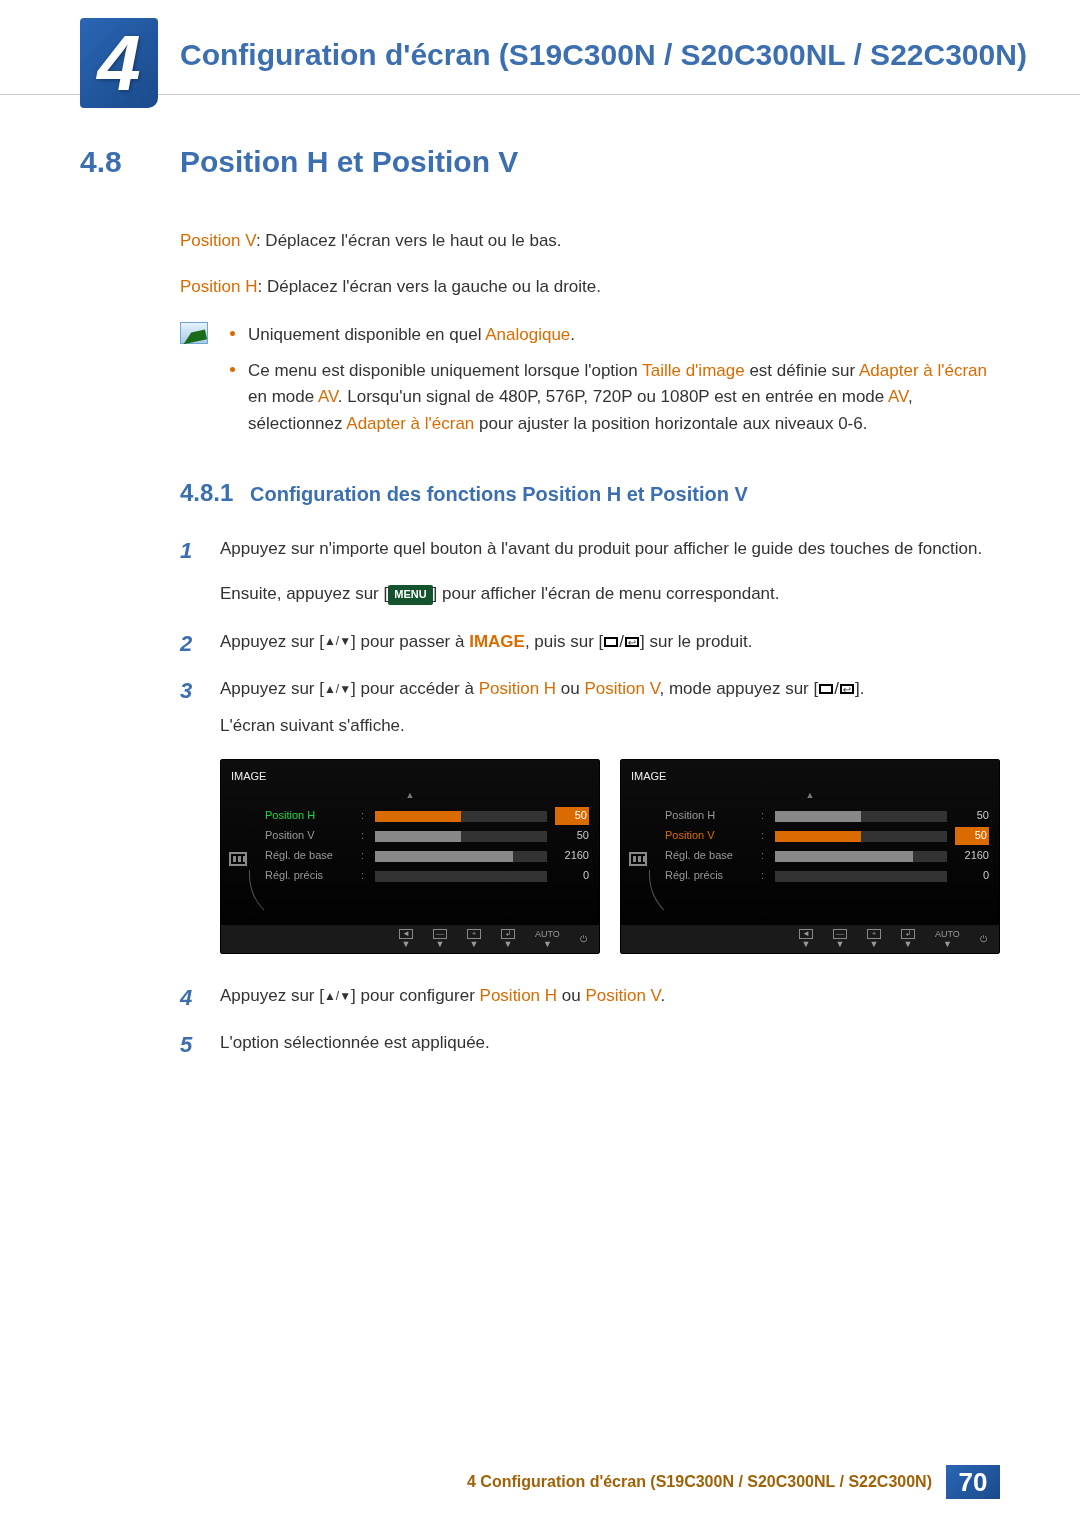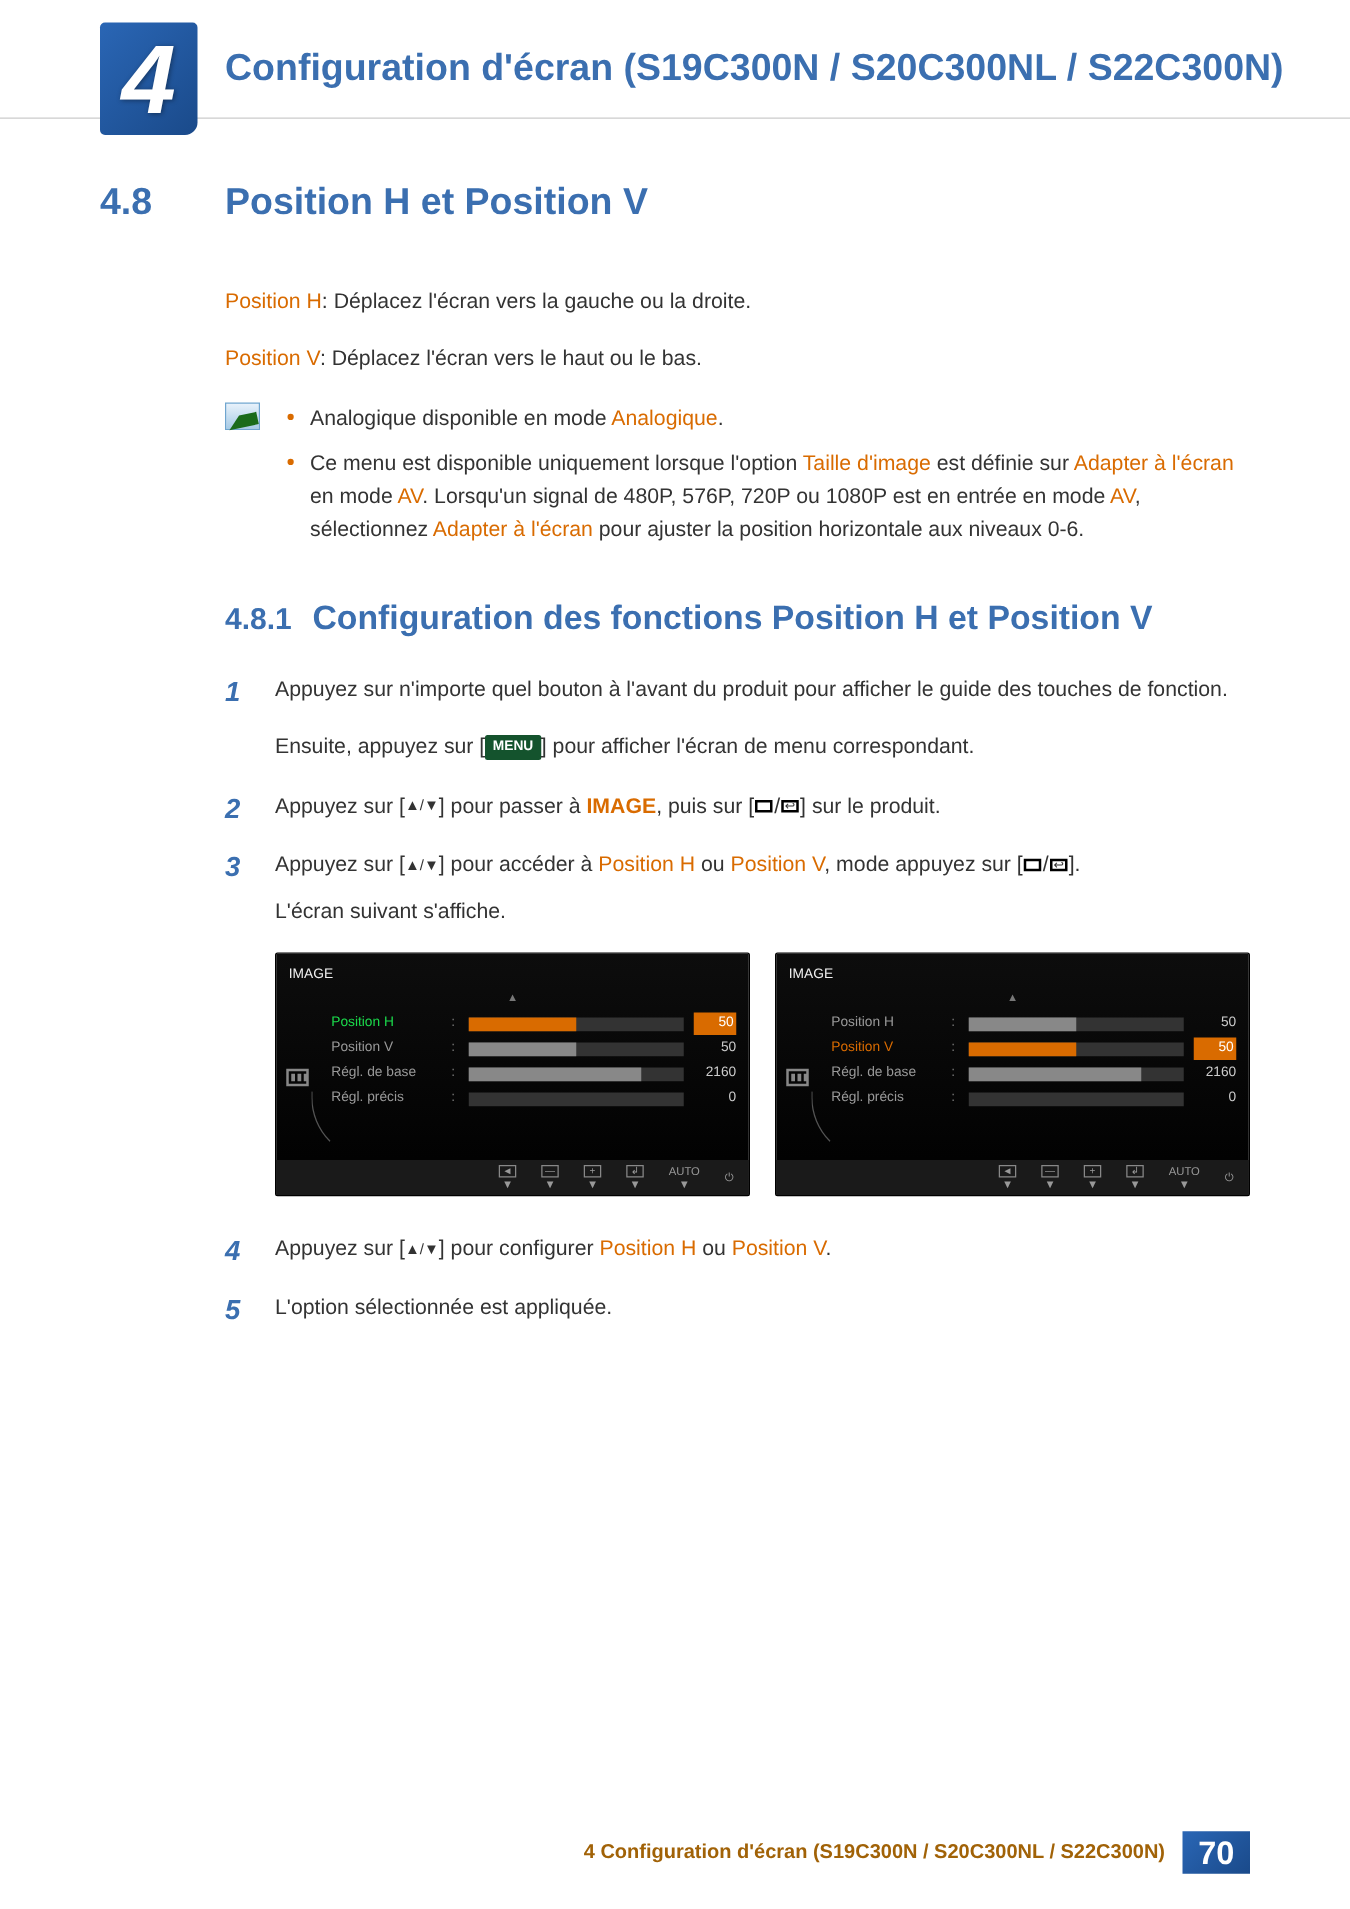--- a/index.html
+++ b/index.html
@@ -92,21 +92,21 @@
     color: #333;
     line-height: 1.55;
     margin-bottom: 10px;
   }
   .note-list li::before {
     content: ""; position: absolute; left: 4px; top: 9px;
     width: 5px; height: 5px; background: #d96b00; border-radius: 50%;
   }
   .subsection-row { display: flex; align-items: baseline; margin-bottom: 28px; }
   .subsection-num { font-size: 24px; color: #3b6fb0; font-weight: bold; width: 70px; flex:0 0 auto; }
-  .subsection-title { font-size: 27px; color: #3b6fb0; font-weight: bold; }
+  .subsection-title { font-size: 20px; color: #3b6fb0; font-weight: bold; }
   .steps { list-style: none; }
   .steps > li { position: relative; padding-left: 40px; margin-bottom: 20px; font-size: 17px; line-height: 1.6; }
   .step-num {
     position: absolute; left: 0; top: -2px;
     color: #3b6fb0; font-style: italic; font-size: 22px; font-weight: 600;
   }
   .menu-key {
     display: inline-block; background: #14532d; color: #fff; font-size: 11px;
     padding: 1px 6px; border-radius: 2px; font-weight: bold; vertical-align: middle;
   }
@@ -179,31 +179,31 @@
 <div class="content">
 
   <div class="section-row">
     <div class="section-num">4.8</div>
     <div class="section-title">Position H et Position V</div>
   </div>
 
   <div class="body-block">
 
     <p class="para">
-      <span class="accent">Position H</span><span>: Déplacez l'écran vers la gauche ou la droite.</span>
+      <span class="accent">Position V</span><span>: Déplacez l'écran vers le haut ou le bas.</span>
     </p>
     <p class="para">
-      <span class="accent">Position V</span><span>: Déplacez l'écran vers le haut ou le bas.</span>
+      <span class="accent">Position H</span><span>: Déplacez l'écran vers la gauche ou la droite.</span>
     </p>
 
     <div class="note-block">
       <div class="note-icon"></div>
       <ul class="note-list">
         <li>
-          <span>Analogique disponible en mode </span><span class="accent">Analogique</span><span>.</span>
+          <span>Uniquement disponible en quel </span><span class="accent">Analogique</span><span>.</span>
         </li>
         <li>
           <span>Ce menu est disponible uniquement lorsque l'option </span><span class="accent">Taille d'image</span><span> est définie sur </span><span class="accent">Adapter à l'écran</span><span> en mode </span><span class="accent">AV</span><span>. Lorsqu'un signal de 480P, 576P, 720P ou 1080P est en entrée en mode </span><span class="accent">AV</span><span>, sélectionnez </span><span class="accent">Adapter à l'écran</span><span> pour ajuster la position horizontale aux niveaux 0-6.</span>
         </li>
       </ul>
     </div>
 
     <div class="subsection-row">
       <div class="subsection-num">4.8.1</div>
       <div class="subsection-title">Configuration des fonctions Position H et Position V</div>

